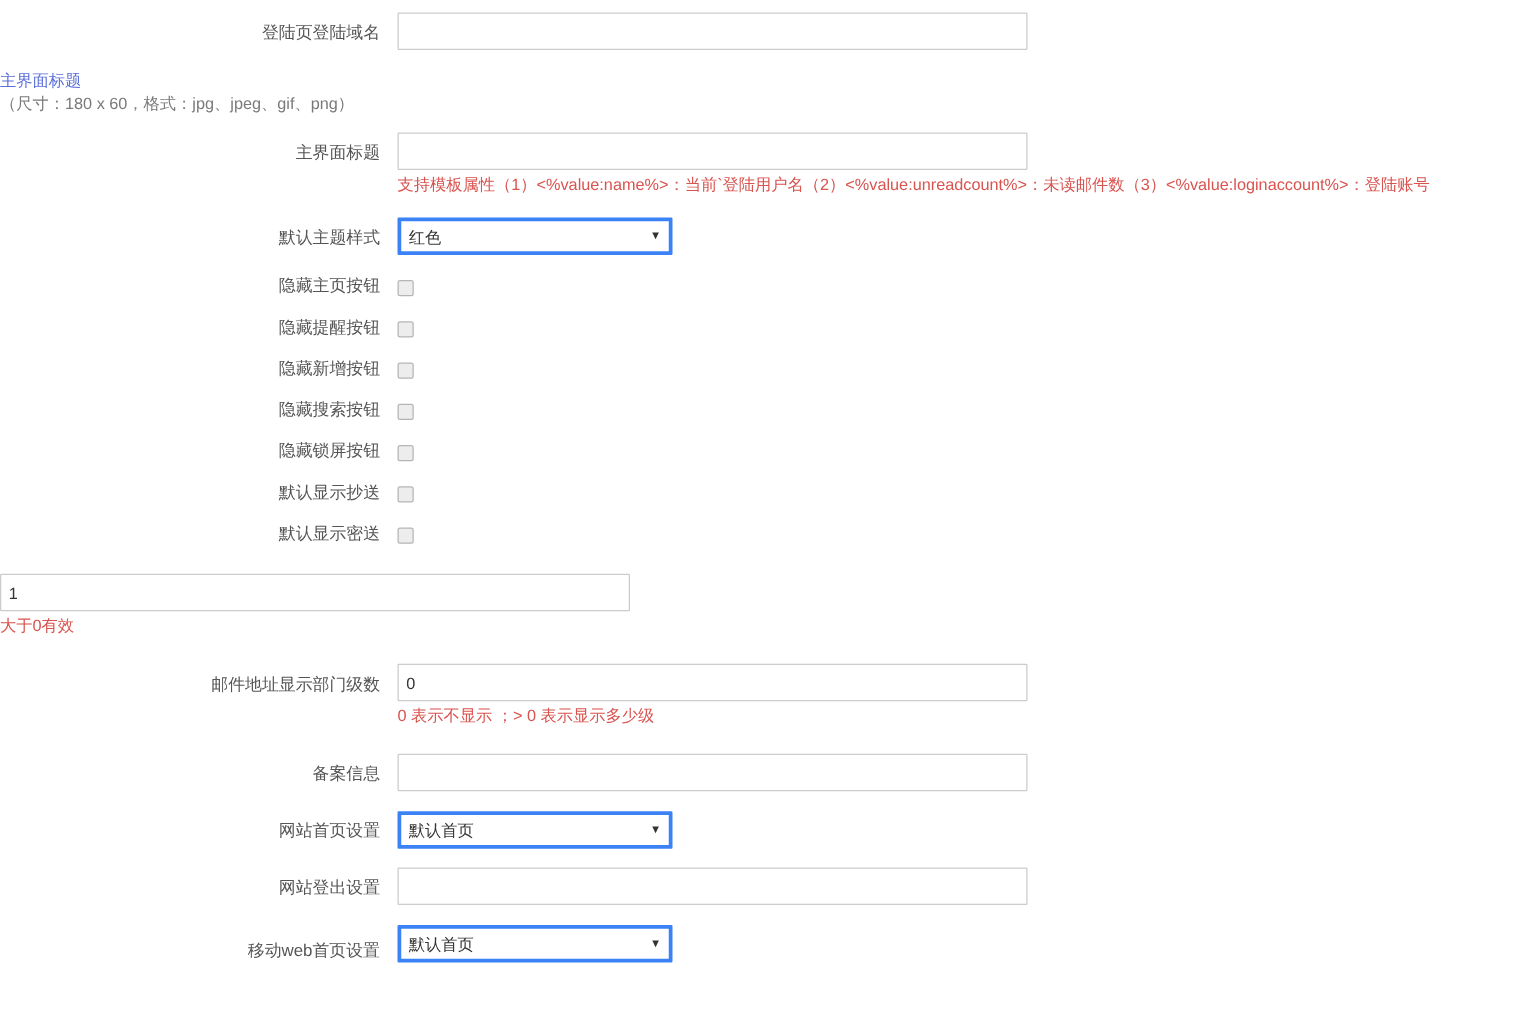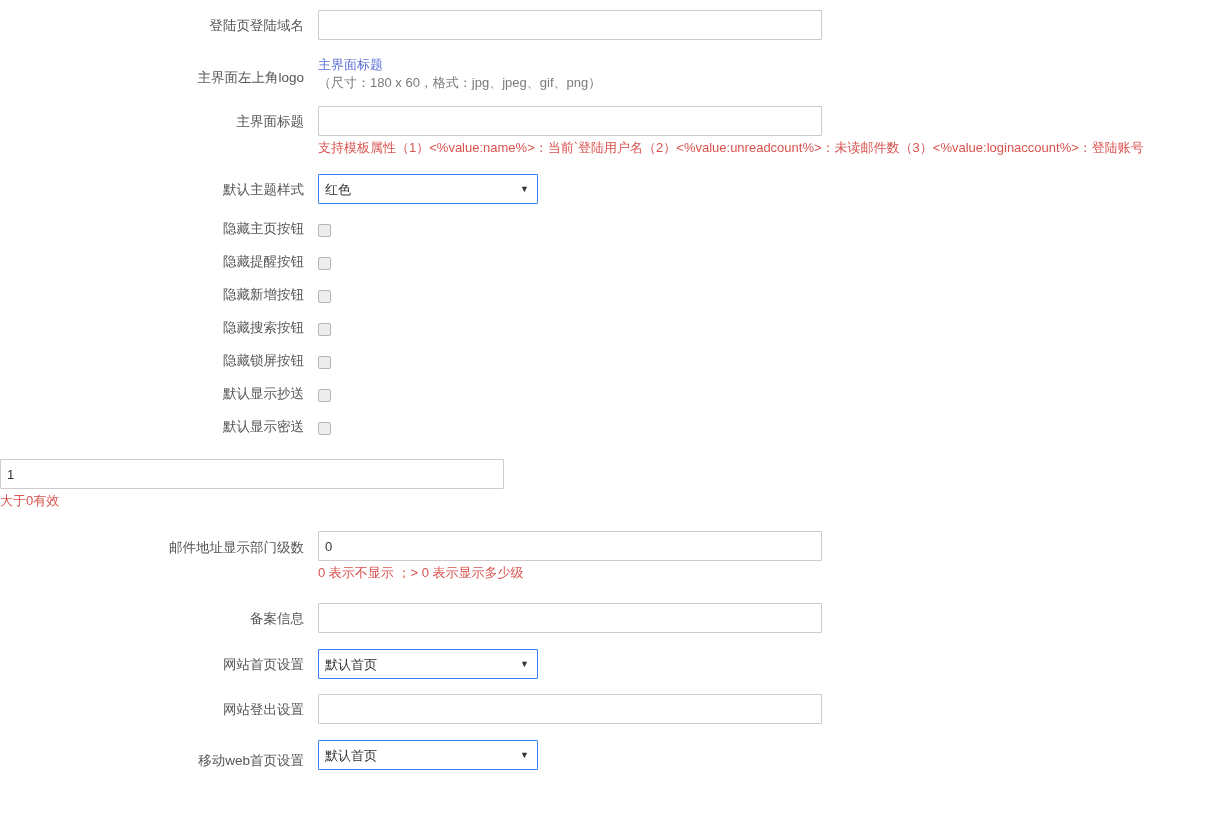--- a/index.html
+++ b/index.html
@@ -49,21 +49,21 @@
     font-family: "Liberation Sans", sans-serif;
     font-size: 13px;
     color: #333333;
     outline: none;
     border-radius: 1px;
   }
   select.sel {
     width: 220px;
     height: 30px;
     box-sizing: border-box;
-    border: 1px solid #3b82f6;
+    border: 3px solid #3b82f6;
     background: #ffffff;
     padding: 3px 6px;
     font-family: "Liberation Sans", sans-serif;
     font-size: 13px;
     color: #333333;
     border-radius: 1px;
     -webkit-appearance: none;
     -moz-appearance: none;
     appearance: none;
   }
@@ -154,21 +154,20 @@
 <div class="form">
 
   <div class="row r-domain">
     <div class="label">登陆页登陆域名</div>
     <div class="field">
       <input class="text" type="text" value="" style="">
     </div>
   </div>
 
   <div class="row r-logo">
-    <div class="label">主界面左上角logo</div>
     <div class="field">
       <a class="link">主界面标题</a>
       <div class="hint-gray">（尺寸：180 x 60，格式：jpg、jpeg、gif、png）</div>
     </div>
   </div>
 
   <div class="row r-title">
     <div class="label">主界面标题</div>
     <div class="field">
       <input class="text" type="text" value="" style="">

